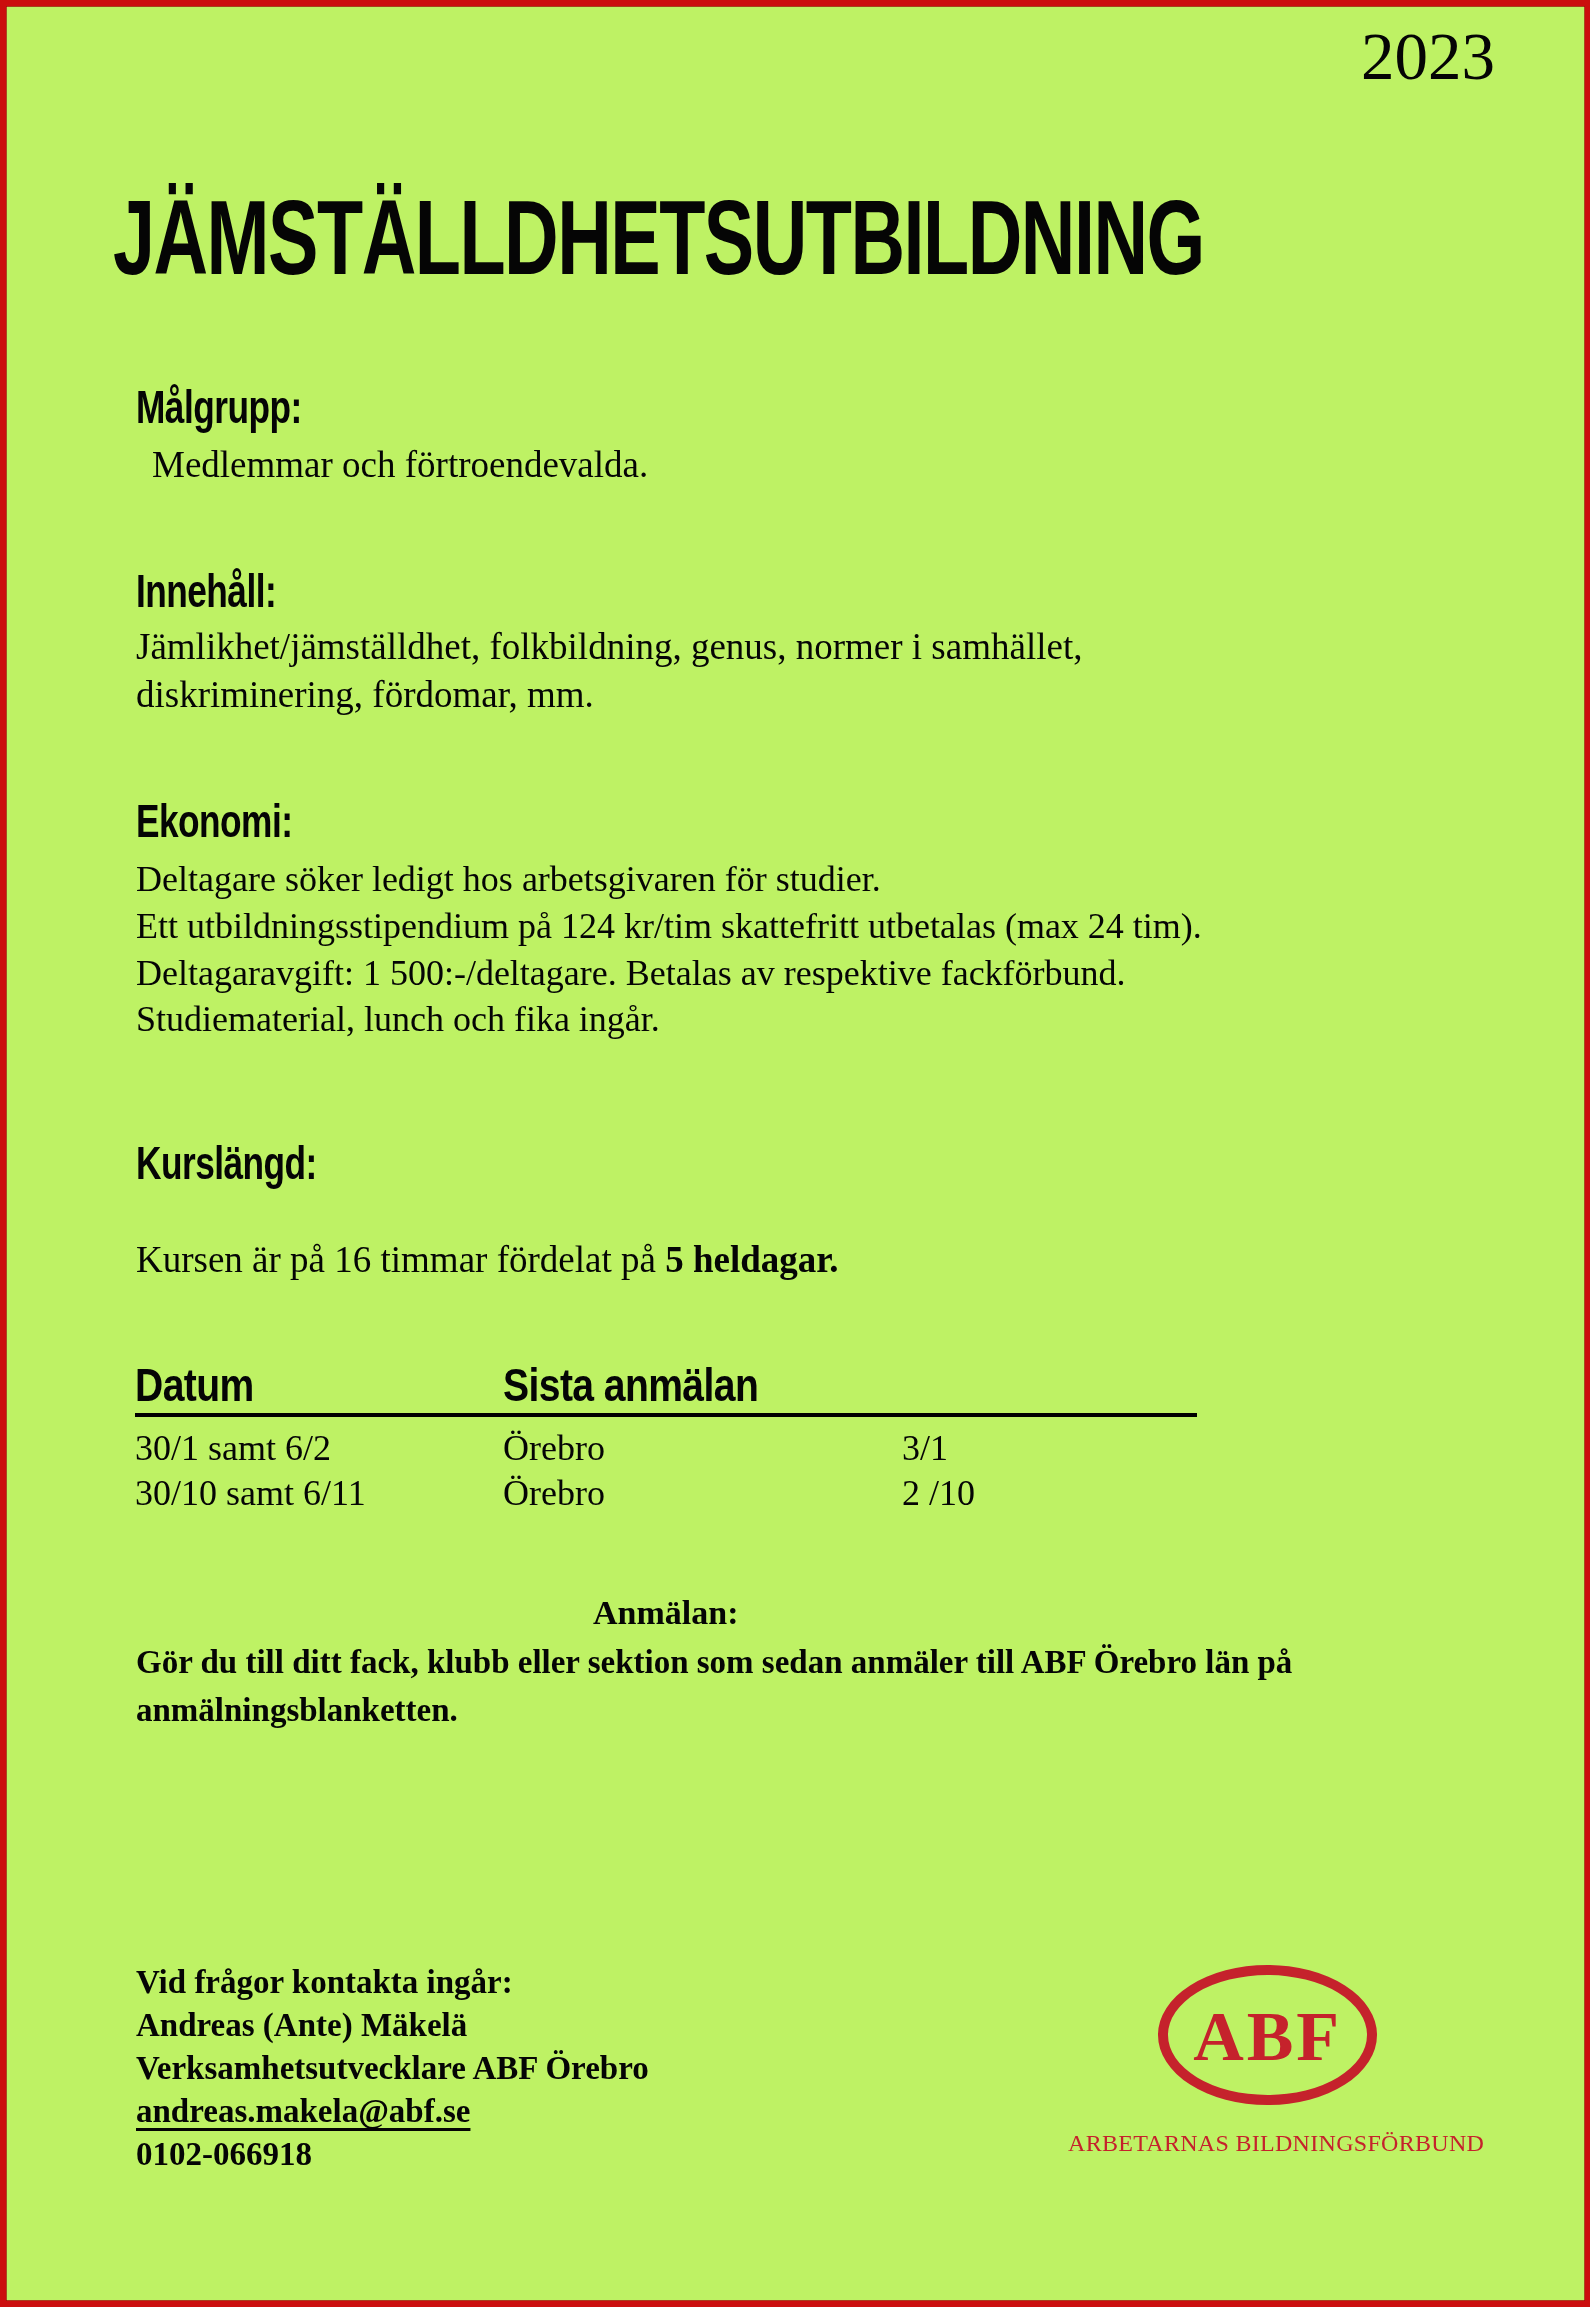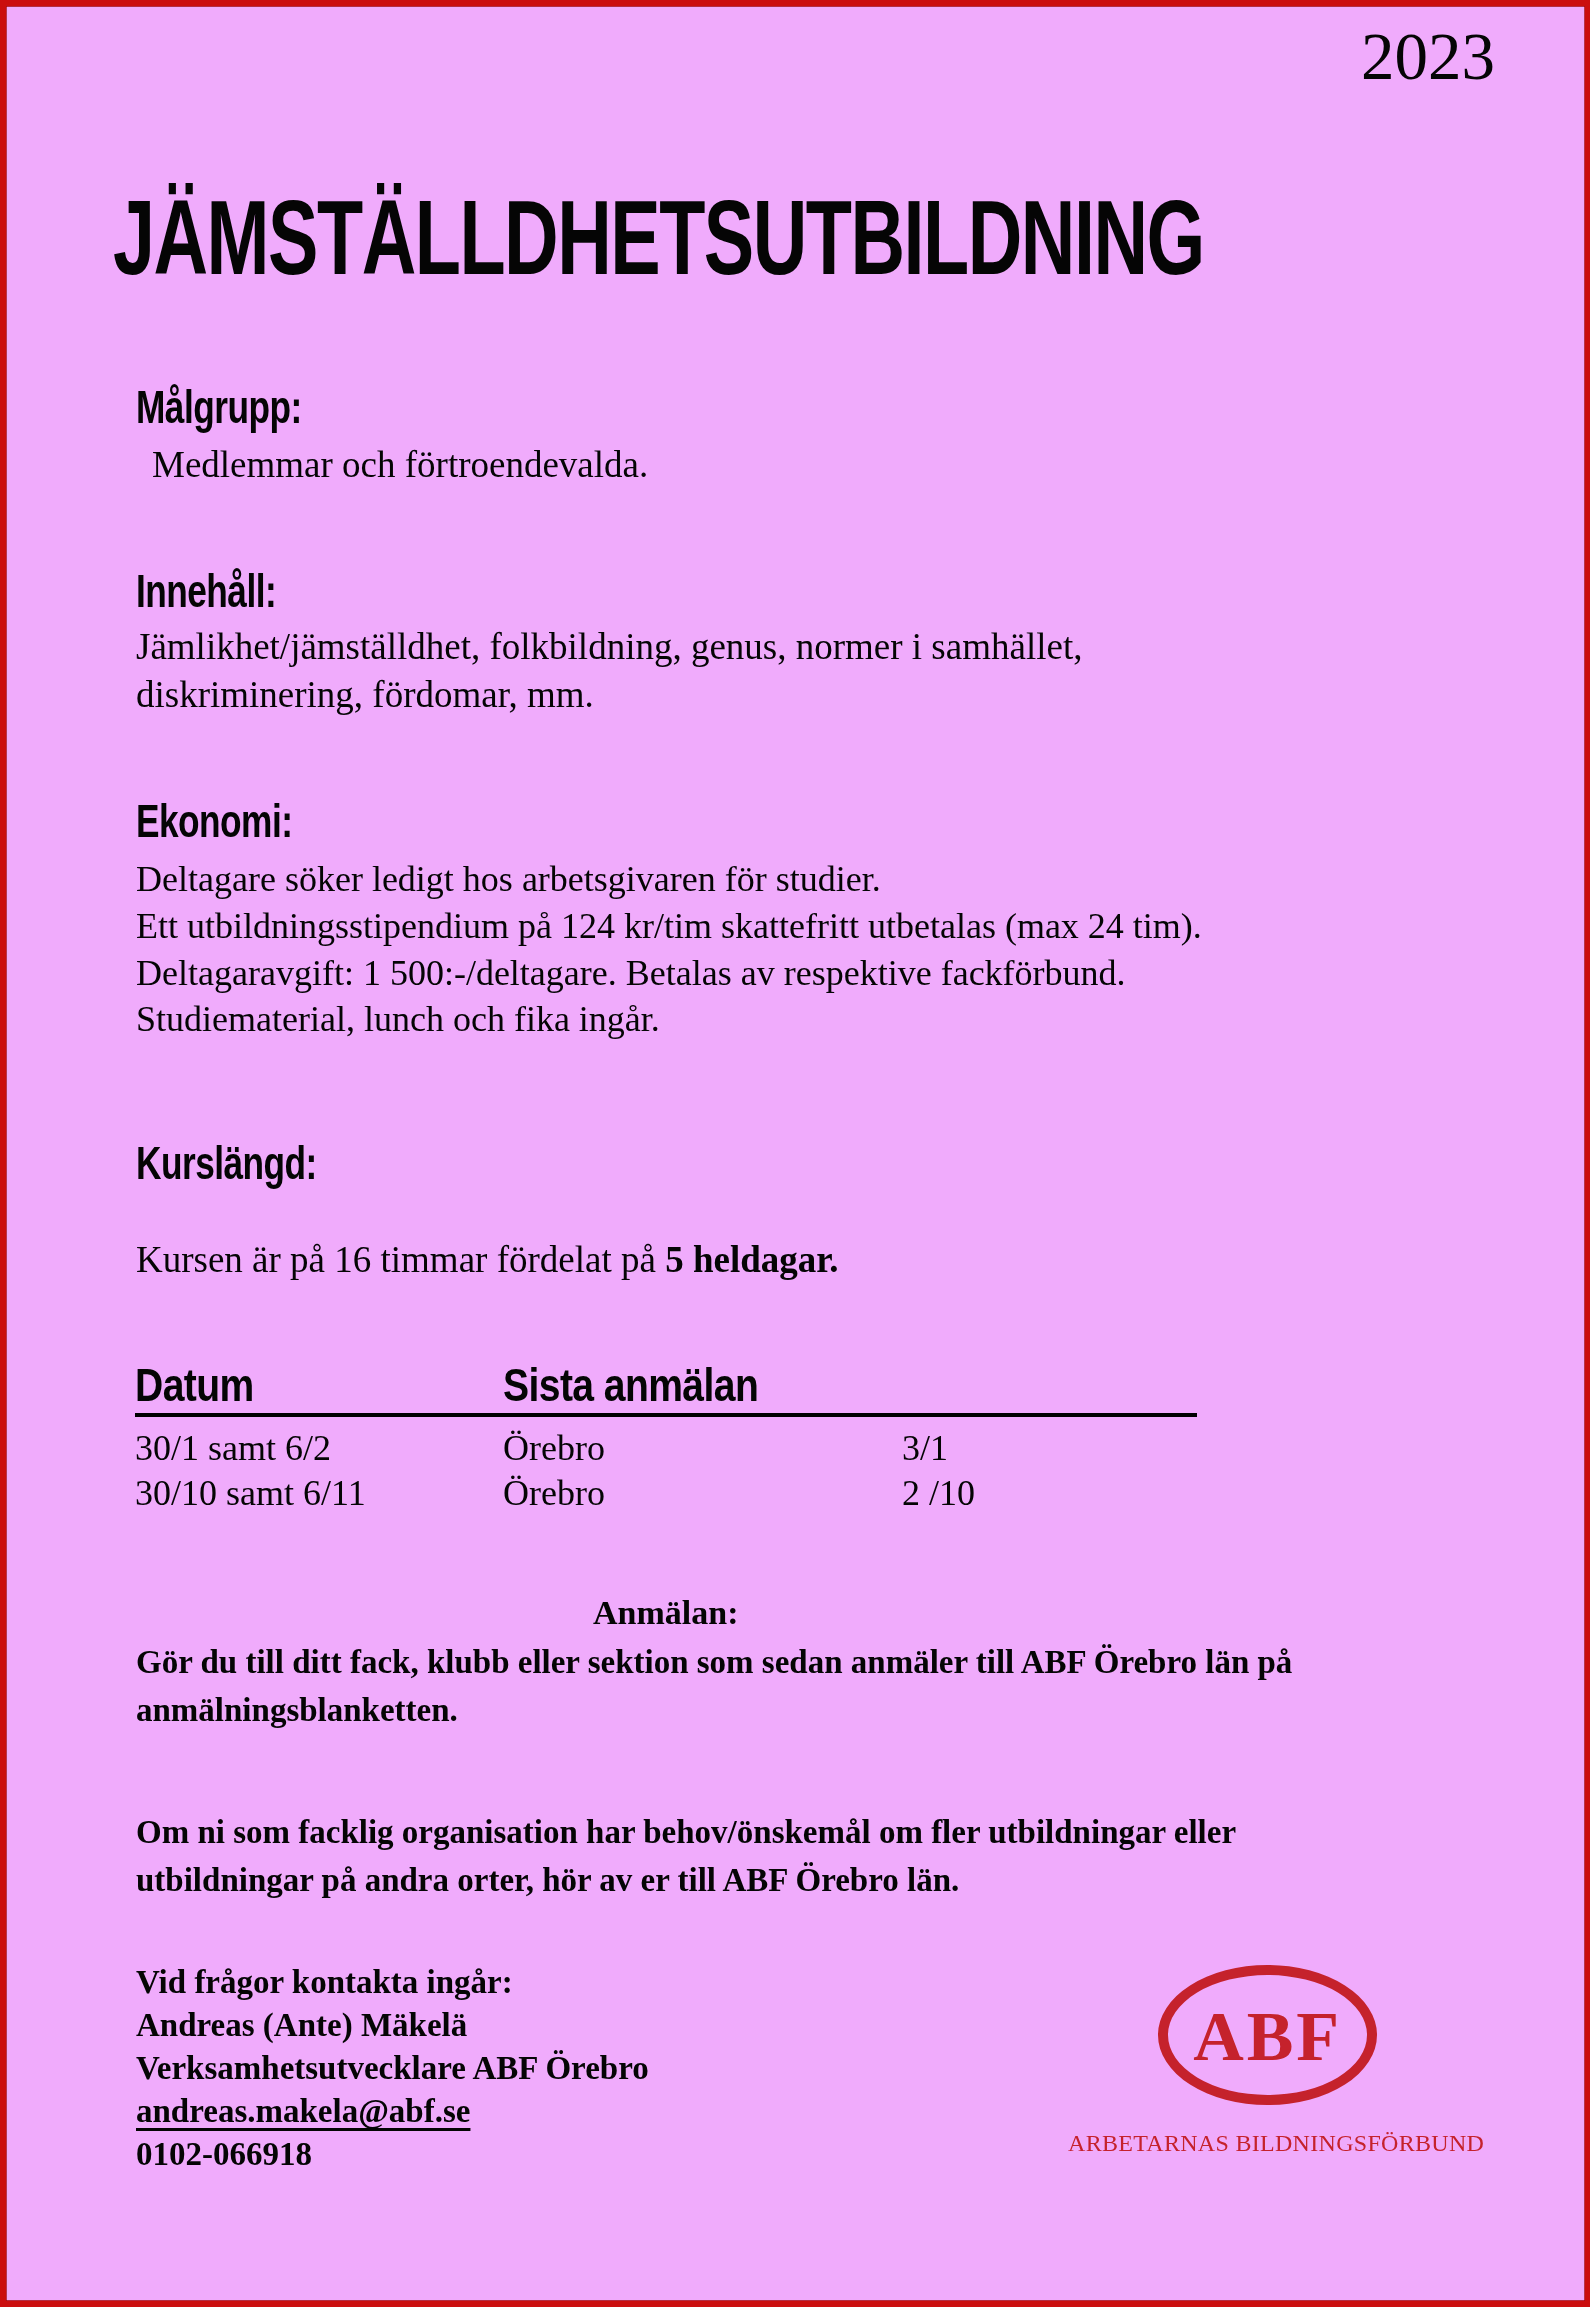--- a/index.html
+++ b/index.html
@@ -4,21 +4,21 @@
 <style>
   html, body {
     margin: 0;
     padding: 0;
     background: #e9e9e9;
   }
   .page {
     position: relative;
     width: 1591px;
     height: 2307px;
-    background: #f0abfc;
+    background: #bef264;
     font-family: "Liberation Serif", serif;
     color: #050505;
     overflow: hidden;
     margin: 0 auto;
   }
   .border-frame {
     position: absolute;
     inset: 0;
     border: 6.3px solid #cb0e0e;
     box-shadow: inset 0 0 0 0.7px #9e0606;
@@ -194,22 +194,20 @@
       <div>30/10 samt 6/11</div>
       <div>Örebro</div>
       <div>2 /10</div>
     </div>
   </div>
 
   <div class="abs anmalan-h" style="top:1594px; left:593px;">Anmälan:</div>
   <div class="abs bold-body" style="top:1639px; left:136px;font-family:Liberation Serif, serif;">Gör du till ditt fack, klubb eller sektion som sedan anmäler till ABF Örebro län på
 anmälningsblanketten.</div>
 
-  <div class="abs bold-body" style="top:1809px; left:136px;">Om ni som facklig organisation har behov/önskemål om fler utbildningar eller
-utbildningar på andra orter, hör av er till ABF Örebro län.</div>
 
   <div class="abs" style="top:1961px; left:136px; font-weight:bold; font-size:33px; line-height:43px;">
     <span class="contact-line">Vid frågor kontakta ingår:</span>
     <span class="contact-line">Andreas (Ante) Mäkelä</span>
     <span class="contact-line">Verksamhetsutvecklare ABF Örebro</span>
     <span class="contact-line"><a href="#" class="email-link">andreas.makela@abf.se</a></span>
     <span class="contact-line">0102-066918</span>
   </div>
 
   <div class="abs logo-wrap" style="top:1965px; left:1068px;">

